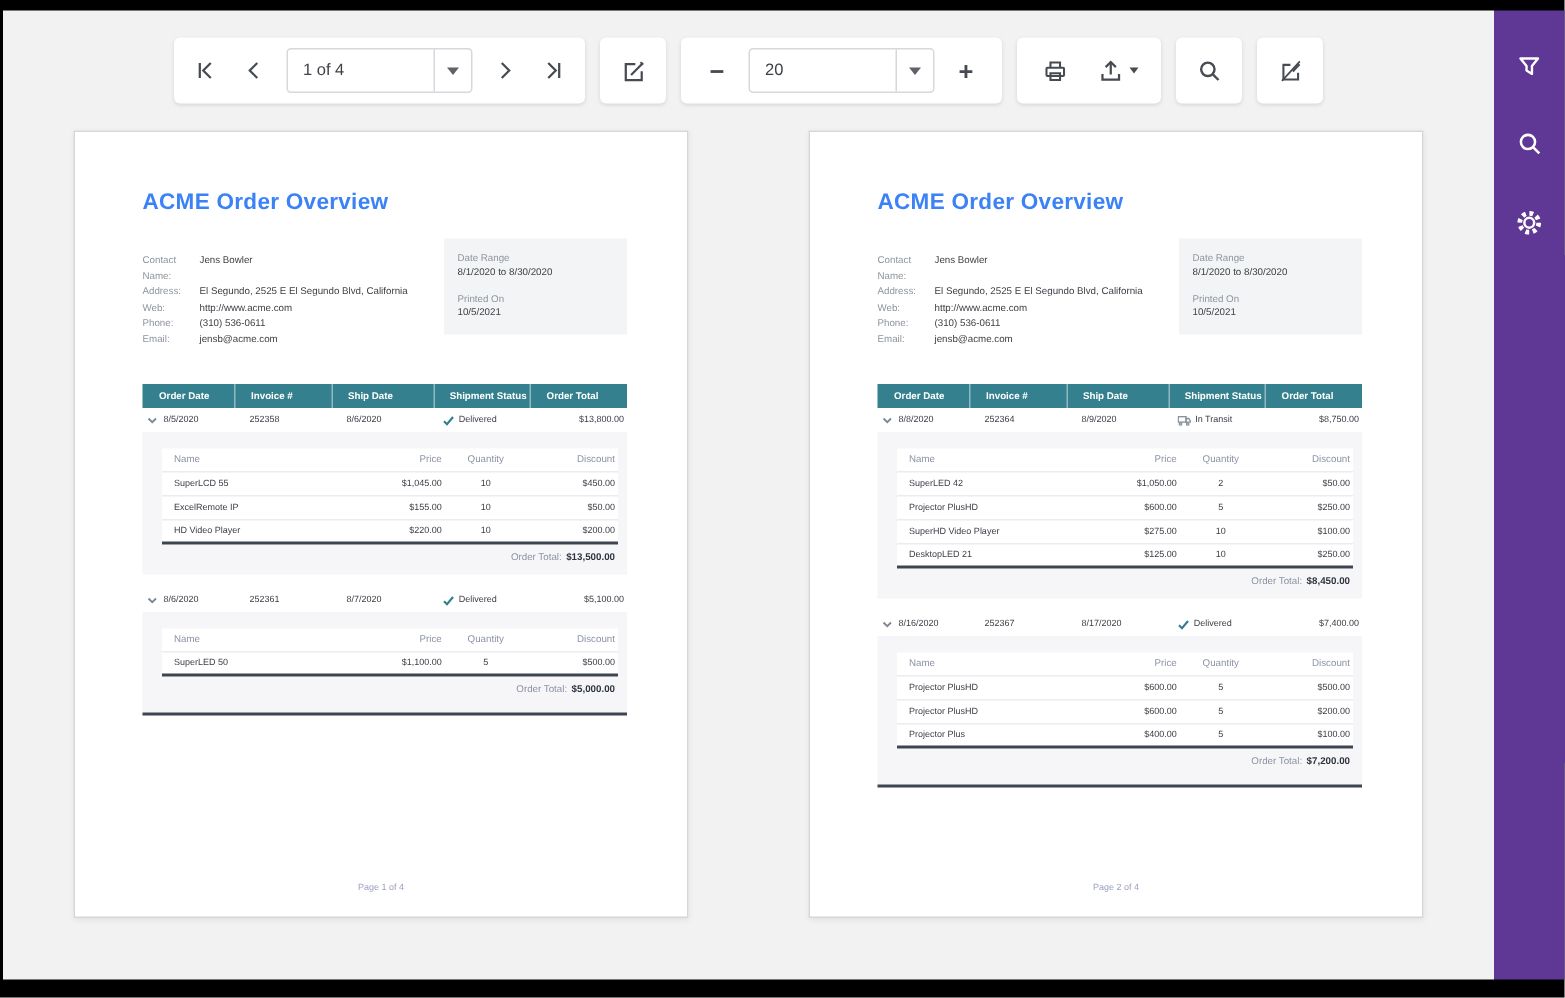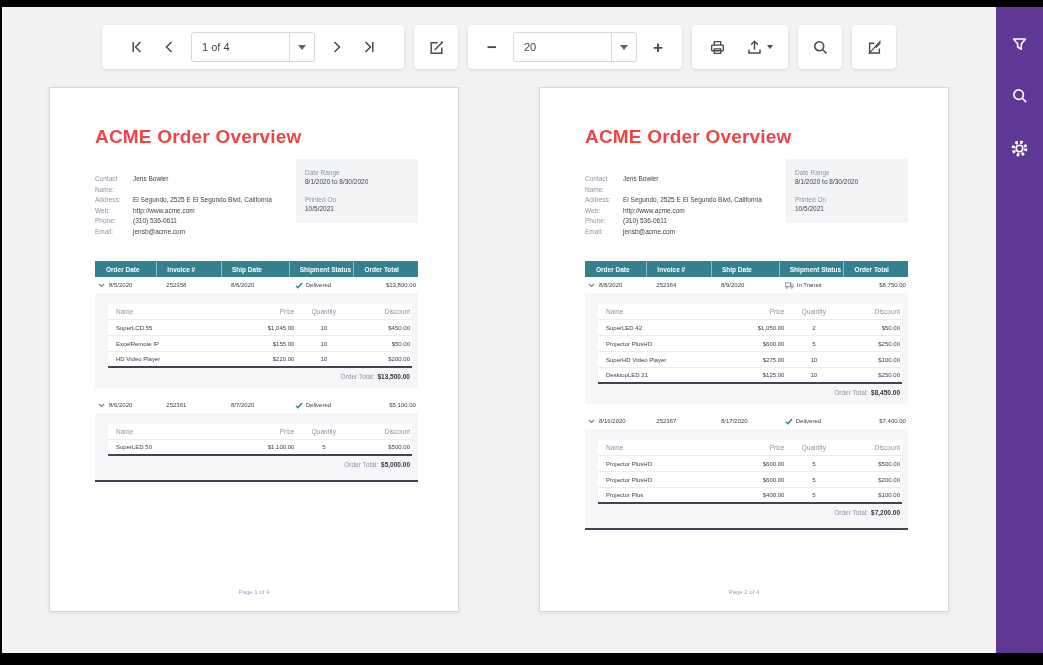--- a/index.html
+++ b/index.html
@@ -18,21 +18,21 @@
   .tinput { height:30px; width:124px; border:1px solid #D5D8DC; border-radius:3px; display:flex; margin:0 5px; background:#fff; }
   .tinput .val { flex:1; font-size:11px; color:#3F4348; padding:0 10px; display:flex; align-items:center; }
   .tinput .caretbox { width:25px; border-left:1px solid #D5D8DC; display:flex; align-items:center; justify-content:center; cursor:pointer; }
   .caret-down { width:0; height:0; border-left:4px solid transparent; border-right:4px solid transparent; border-top:5px solid #5F6368; }
   .mini-caret { width:0; height:0; border-left:3.5px solid transparent; border-right:3.5px solid transparent; border-top:4px solid #464B52; margin-left:4px; }
   .sign { font-size:17px; color:#464B52; font-weight:bold; line-height:1; }
 
   
   .viewer { display:flex; justify-content:center; gap:80px; margin-top:18px; }
   .page { width:410px; height:525px; background:#fff; border:1px solid #D6D6DA; box-shadow:0 1px 4px rgba(0,0,0,.07); position:relative; padding:38px 40px 0 45px; }
-  .rtitle { font-size:19px; font-weight:bold; color:#ef4444; letter-spacing:.2px; margin-bottom:26px; }
+  .rtitle { font-size:15px; font-weight:bold; color:#3b82f6; letter-spacing:.2px; margin-bottom:26px; }
 
   .contact { margin-bottom:24px; width:200px; }
   .crow { display:flex; font-size:6.5px; line-height:10.5px; }
   .clabel { width:38px; color:#8E959F; flex-shrink:0; }
   .cvalue { color:#3C3F44; }
 
   .infobox { position:absolute; top:71px; right:40px; width:122px; height:64px; background:#F3F4F6; padding:9px 9px; }
   .ilabel { font-size:6.5px; color:#8E959F; line-height:9px; }
   .ivalue { font-size:6.5px; color:#3C3F44; line-height:9px; }
   .ilabel.mt { margin-top:9px; }
@@ -66,21 +66,21 @@
 
   svg { display:block; }
 </style>
 </head>
 <body>
 
 <div class="main">
 
   <div class="toolbar">
 
-    <div class="tgroup" style="padding:0 20px;">
+    <div class="tgroup" style="padding:0 6px;">
       <div class="tbtn">
         <svg width="16" height="16" viewBox="0 0 16 16">
             <g fill="none" stroke="#464B52" stroke-width="1.5">
               <path d="M10.5 3L5.5 8l5 5"></path>
               <path d="M3.2 3v10"></path>
             </g>
           </svg>
       </div>
       <div class="tbtn">
         <svg width="16" height="16" viewBox="0 0 16 16">

